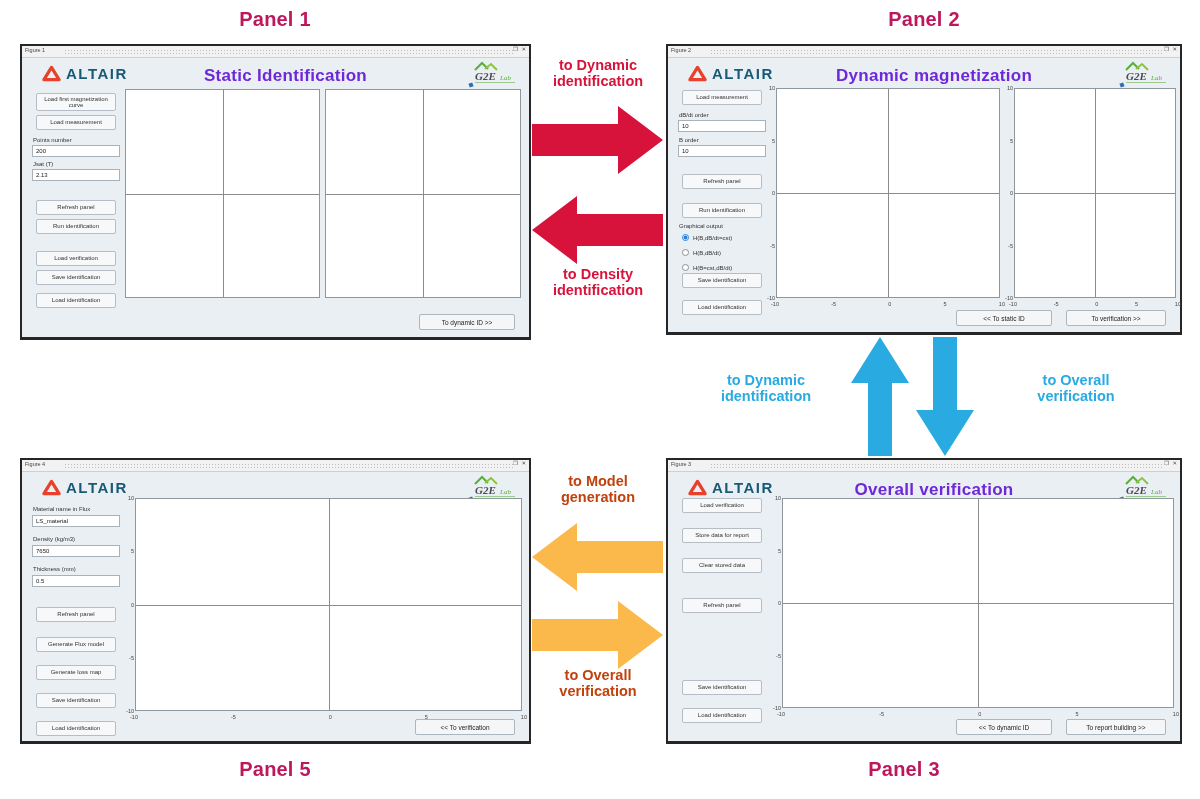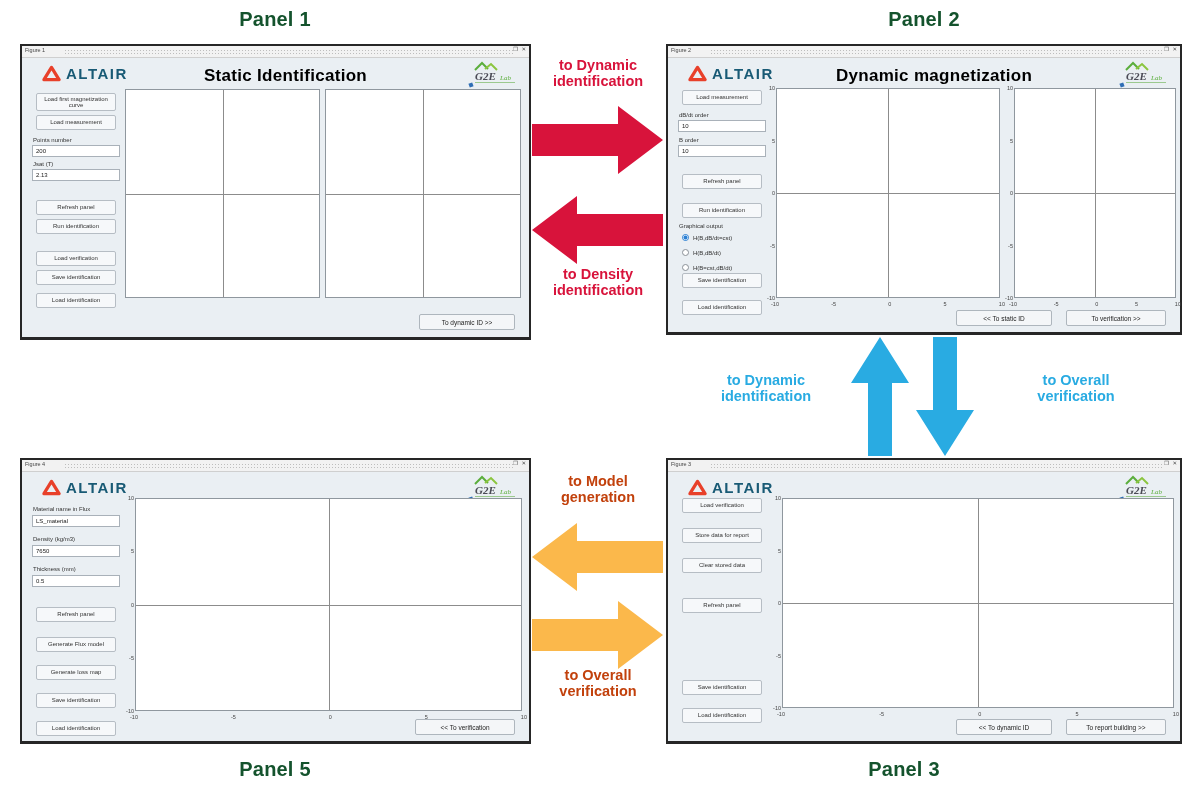--- a/index.html
+++ b/index.html
@@ -1,21 +1,21 @@
 <!DOCTYPE html>
 <html><head>
 <meta charset="utf-8">
 <style>
   html,body{margin:0;padding:0;}
   body{
     width:1200px;height:799px;position:relative;background:#ffffff;
     font-family:"Liberation Sans","DejaVu Sans",sans-serif;overflow:hidden;
   }
   .outer-label{
-    position:absolute;font-size:20px;font-weight:bold;color:#14532d;
+    position:absolute;font-size:20px;font-weight:bold;color:#be185d;
     text-align:center;width:200px;letter-spacing:.2px;
   }
   
   .win{
     position:absolute;background:#EAEFF3;border:2px solid #262626;
     border-bottom-width:3px;box-sizing:border-box;
   }
   .tbar{
     position:relative;height:11px;background:#F2F2F2;border-bottom:1px solid #cfcfcf;
   }
@@ -24,21 +24,21 @@
     background-image:radial-gradient(#bdbdbd .6px,transparent .7px);
     background-size:3px 3px;
   }
   .figtitle{position:absolute;left:3px;top:1px;font-size:5.5px;color:#444;}
   .winbtns{position:absolute;right:2px;top:0;font-size:5.5px;color:#555;letter-spacing:1px;}
   .content{position:absolute;left:0;right:0;top:12px;bottom:0;}
   .brand{position:absolute;left:20px;top:7px;display:flex;align-items:center;gap:5px;}
   .brand-text{font-size:15px;font-weight:bold;color:#185A75;letter-spacing:1.5px;}
   .ptitle{
     position:absolute;left:100px;right:80px;top:8px;text-align:center;
-    font-size:17px;font-weight:bold;color:#000000;letter-spacing:.3px;white-space:nowrap;
+    font-size:17px;font-weight:bold;color:#6d28d9;letter-spacing:.3px;white-space:nowrap;
   }
   .g2e{position:absolute;right:10px;top:3px;}
   
   .sb-btn{
     position:absolute;left:14px;width:80px;height:15px;background:#F6F8FA;
     border:1px solid #B6BDC4;border-radius:2px;font-size:6px;color:#333;
     display:flex;align-items:center;justify-content:center;text-align:center;
     box-sizing:border-box;line-height:1.05;padding:0 2px;
   }
   .sb-lbl{position:absolute;left:11px;font-size:6px;color:#333;}
@@ -241,20 +241,21 @@
       <span>✕</span>
     </span>
   </div>
   <div class="content">
     <div class="brand">
       <svg width="19" height="17" viewBox="0 0 20 18">
         <path d="M10 2.5 L18 15.5 L2 15.5 Z" fill="none" stroke-width="3.4" stroke-linejoin="round" stroke="#E8402A"></path>
       </svg>
       <span class="brand-text">ALTAIR</span>
     </div>
+    <div class="ptitle">Overall verification</div>
     <div class="g2e">
       <svg width="52" height="28" viewBox="0 0 52 28">
         <polyline points="8,9 15,2 21,8" fill="none" stroke-width="2" stroke="#5BAE3C"></polyline>
         <polyline points="18,8 24,3 30,9" fill="none" stroke="#8BC53F" stroke-width="2"></polyline>
         <text x="8" y="19" font-size="11" font-style="italic" font-weight="bold" fill="#4a4a55" font-family="Liberation Serif,serif">G2E</text>
         <text x="33" y="19" font-size="7" font-style="italic" font-family="Liberation Serif,serif" fill="#5BAE3C">Lab</text>
         <rect x="8" y="21" width="40" height="1" fill="#9BC98F"></rect>
         <rect x="2" y="22" width="4" height="4" fill="#2F6EB5" transform="rotate(-20 4 24)"></rect>
       </svg>
     </div>

